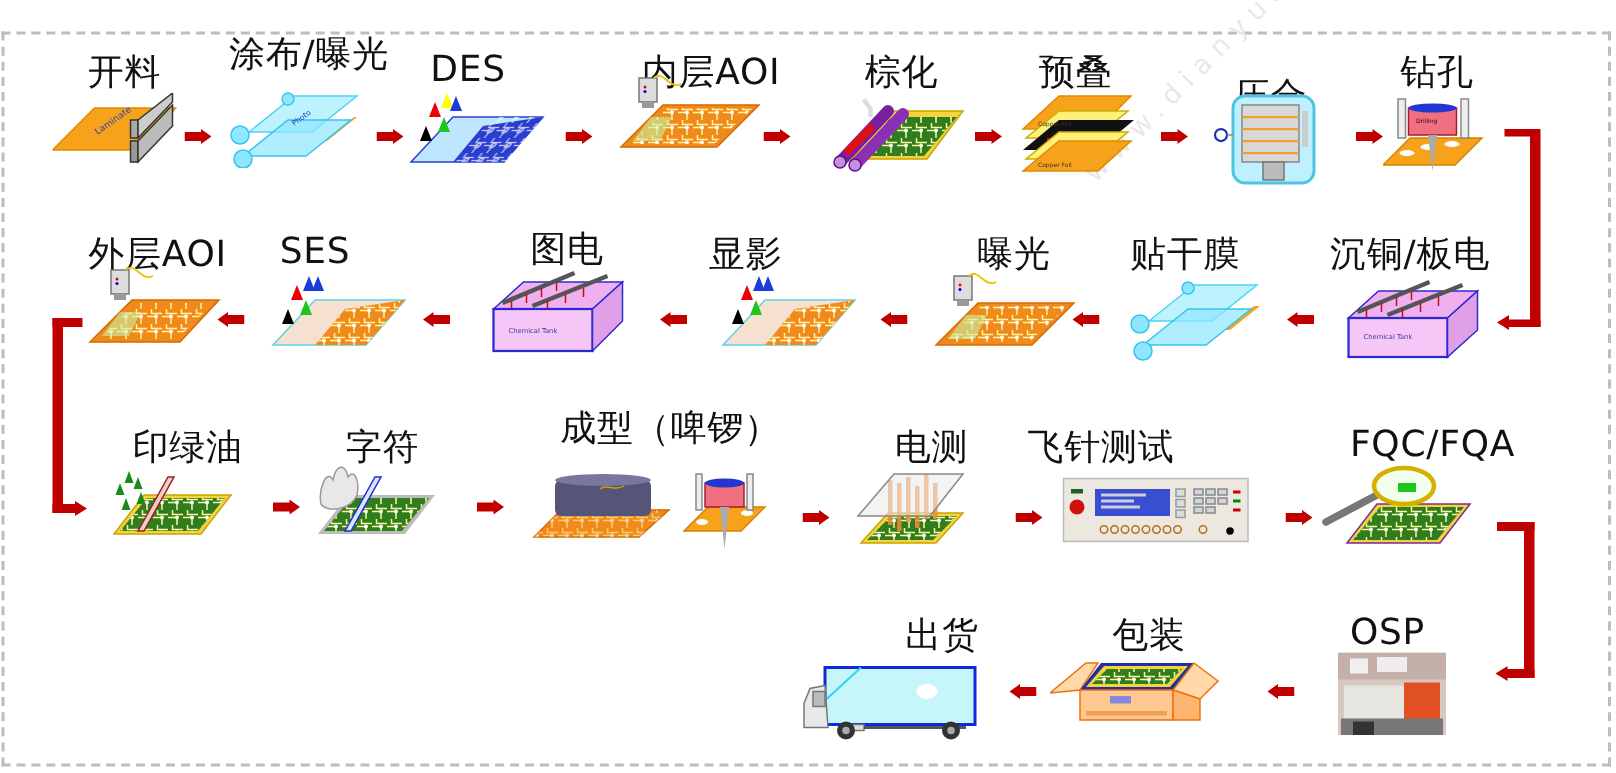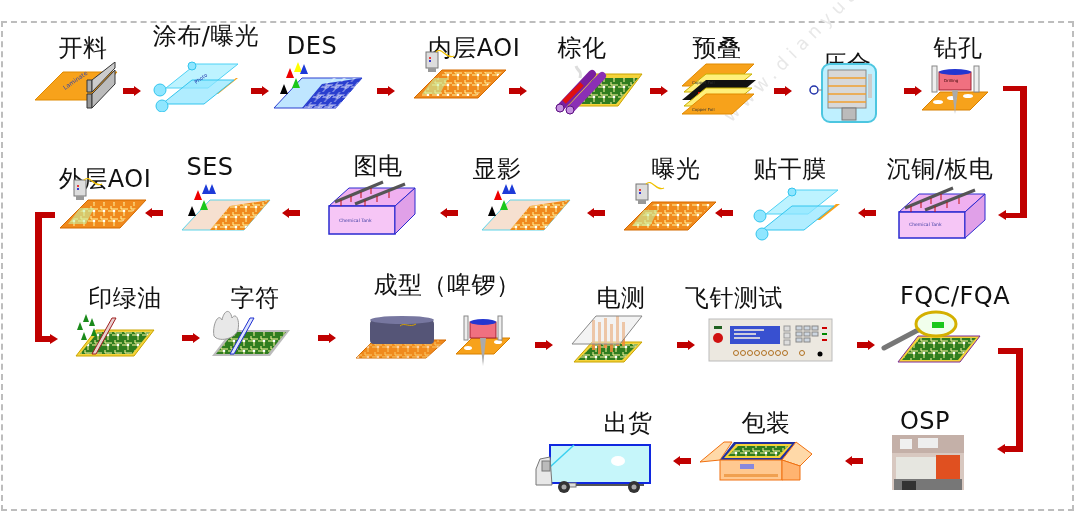--- a/index.html
+++ b/index.html
@@ -100,21 +100,21 @@
     <circle cx="18" cy="8" r="1" fill="#e00"></circle>
       <circle cx="18" cy="11" r="1" fill="#00c"></circle>
     <path d="M24 2 C30 -4 34 10 42 6" stroke="#f0c000" fill="none" stroke-width="1.2"></path>
   </svg>
 </div>
 <svg class="arrow" style="left:509px;top:86px">
     <use href="#arrowR"></use>
   </svg>
 
 <div class="step">
-  <div class="label" style="left:582px;top:32px">棕化</div>
+  <div class="label" style="left:601px;top:32px">棕化</div>
   <svg class="icon" style="left:548px;top:62px" width="95" height="54">
     <polygon points="20,44 44,12 94,12 70,44" fill="#f5d33a" stroke="#c9a400"></polygon>
     <polygon points="26,42 46,16 90,16 68,42" fill="#2f7d1f"></polygon>
     <polygon points="26,42 46,16 90,16 68,42" fill="url(#traces)"></polygon>
     <path d="M12 46 L44 12" stroke="#7a1fa0" stroke-width="8" stroke-linecap="round"></path>
     <path d="M22 48 L54 14" stroke="#8b2fb5" stroke-width="8" stroke-linecap="round"></path>
     <path d="M16 40 L34 22" stroke="#e01010" stroke-width="5"></path>
     <circle cx="12" cy="46" r="4" fill="#c690e0" stroke="#5a1080"></circle>
     <circle cx="22" cy="48" r="4" fill="#c690e0" stroke="#5a1080"></circle>
     <path d="M28 4 C30 10 34 8 32 16" stroke="#ddd" stroke-width="3" fill="none"></path>
@@ -293,21 +293,21 @@
     <path d="M32 2 L36 12 L28 12 Z" fill="#1d3bd8"></path>
     <path d="M12 24 L16 34 L8 34 Z" fill="#000"></path>
     <path d="M24 18 L28 28 L20 28 Z" fill="#1bc71b"></path>
   </svg>
 </div>
 <svg class="arrow" style="left:145px;top:208px">
     <use href="#arrowL"></use>
   </svg>
 
 <div class="step">
-  <div class="label" style="left:105px;top:163px">外层AOI</div>
+  <div class="label" style="left:105px;top:153px">外层AOI</div>
   <svg class="icon" style="left:58px;top:176px" width="90" height="58">
     <polygon points="2,52 30,24 88,24 62,52" fill="#f08a1d" stroke="#d46a00"></polygon>
     <polygon points="8,50 32,26 84,26 60,50" fill="url(#traces)"></polygon>
     <polygon points="10,48 22,32 36,32 28,48" fill="#c8f0a0" opacity="0.6"></polygon>
     <rect x="16" y="4" width="12" height="16" fill="#ddd" stroke="#777"></rect>
     <rect x="18" y="20" width="8" height="4" fill="#999"></rect>
     <circle cx="20" cy="10" r="1" fill="#e00"></circle>
       <circle cx="20" cy="13" r="1" fill="#00c"></circle>
     <path d="M26 4 C32 -2 36 12 44 8" stroke="#f0c000" fill="none" stroke-width="1.2"></path>
   </svg>

